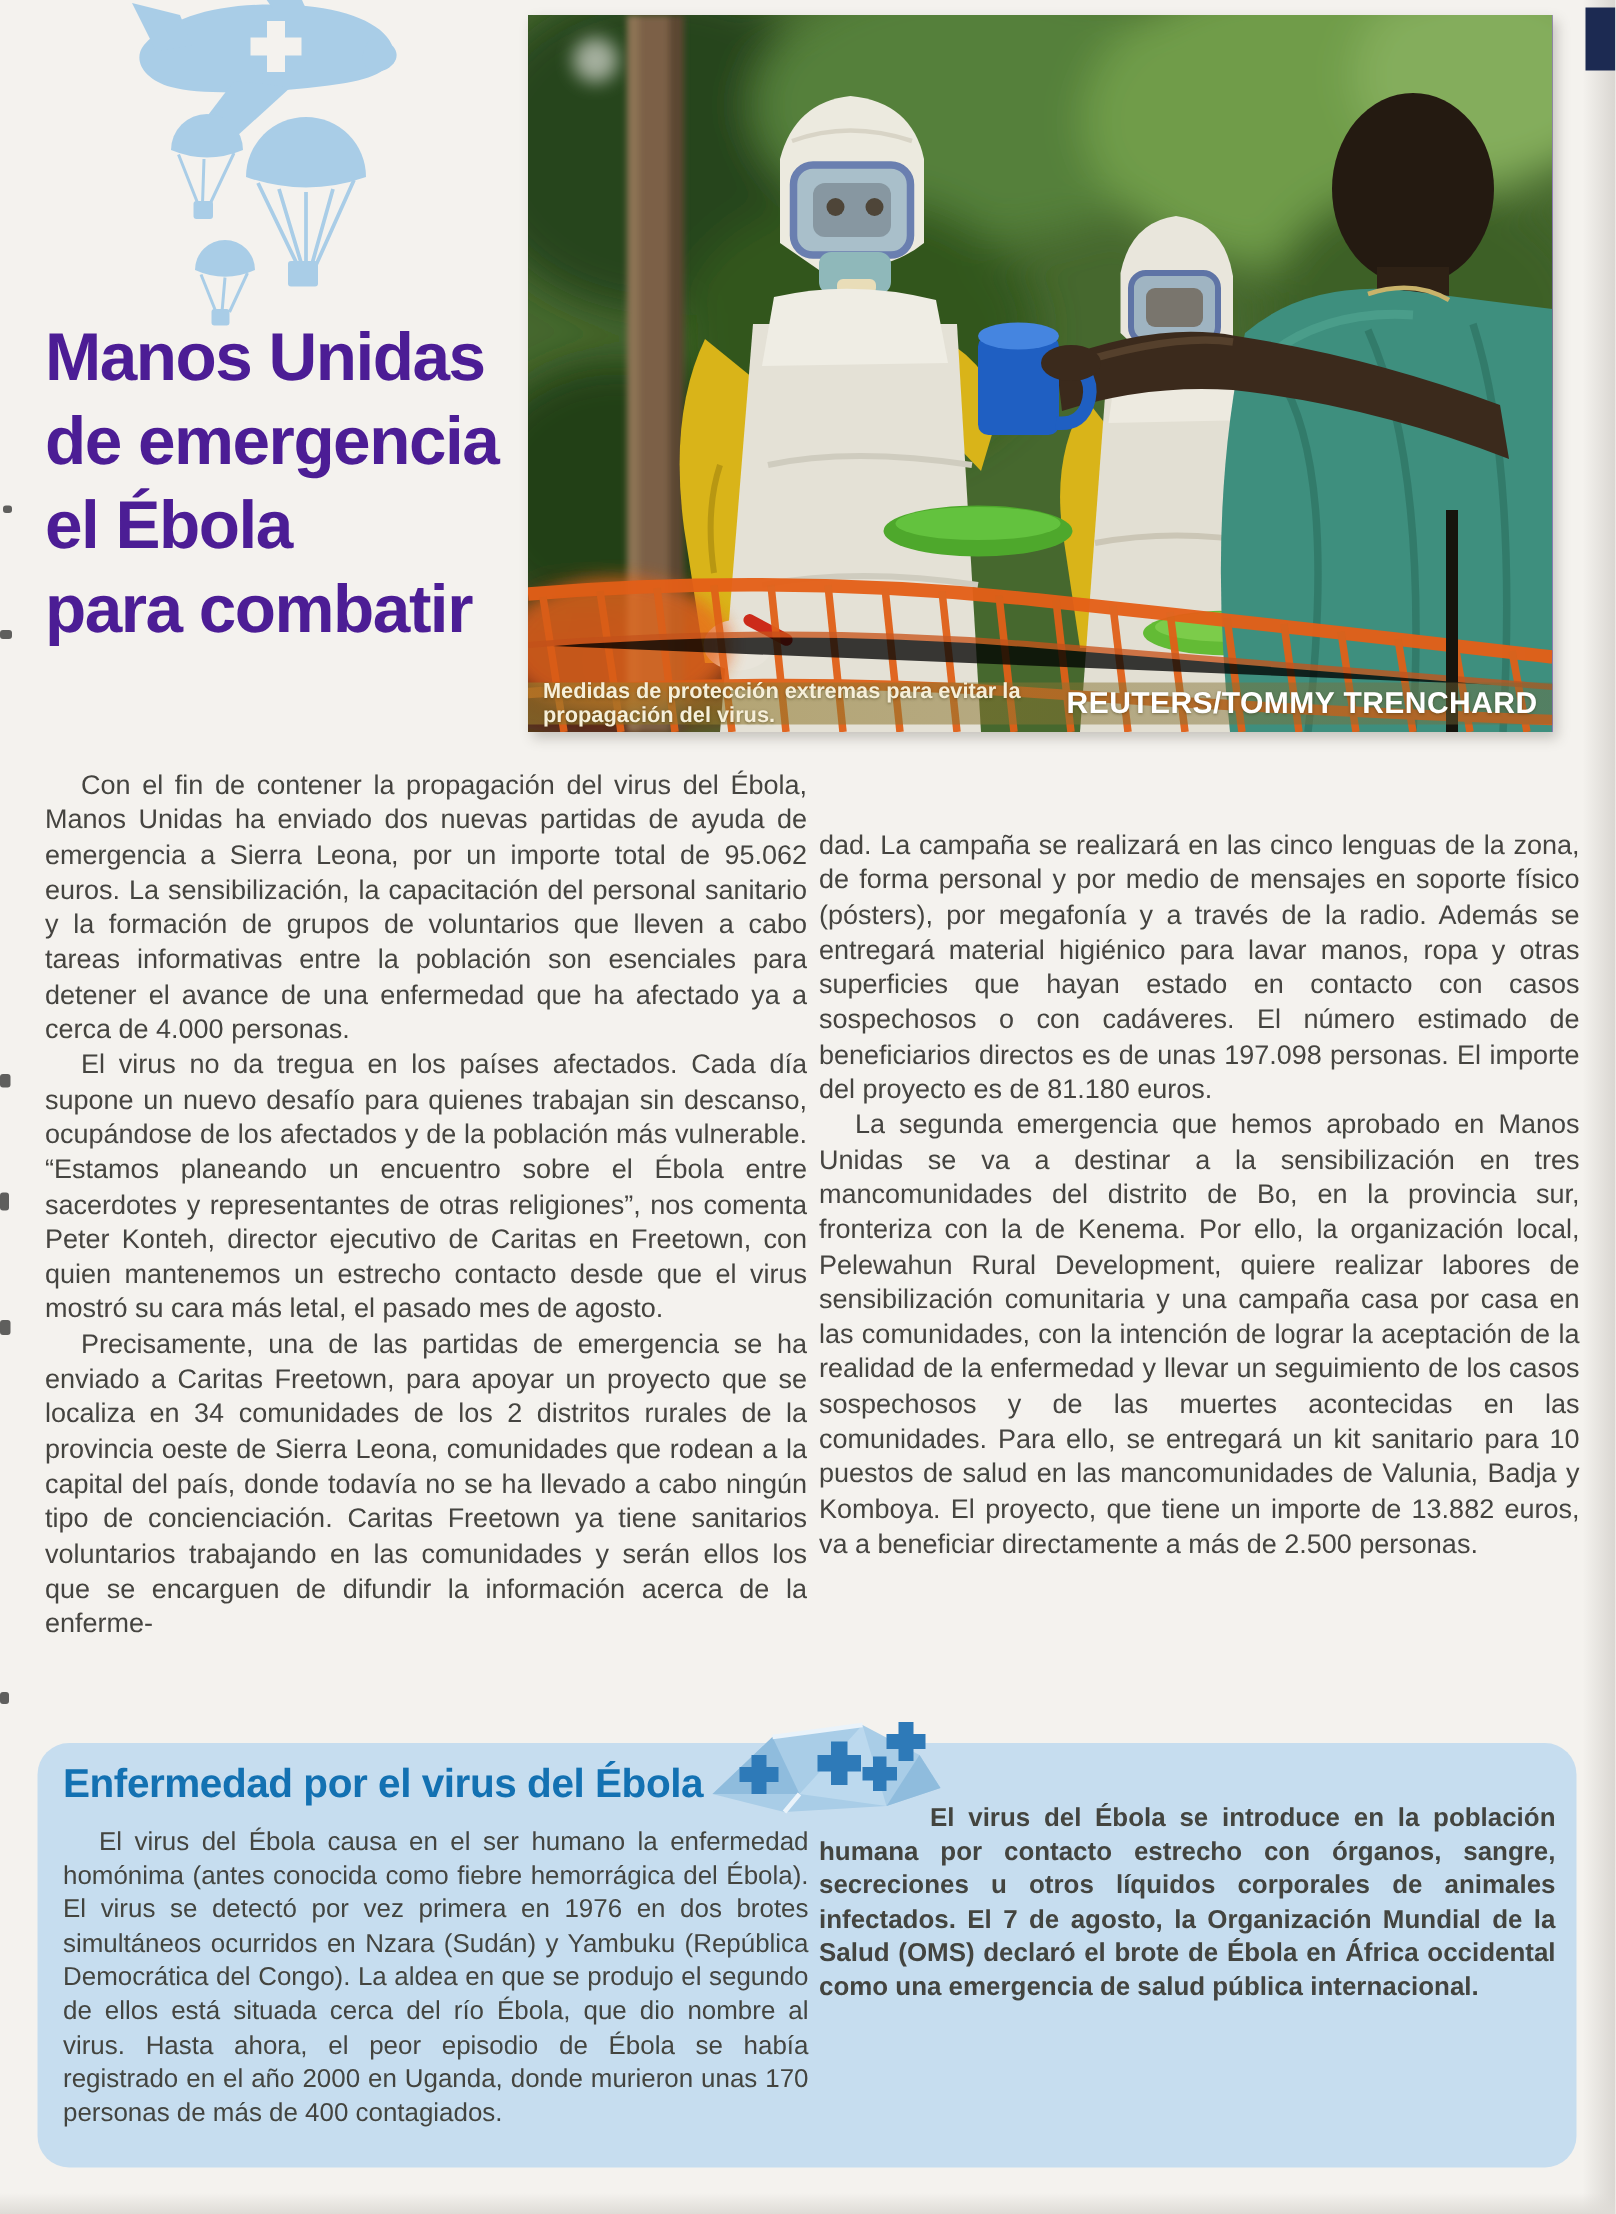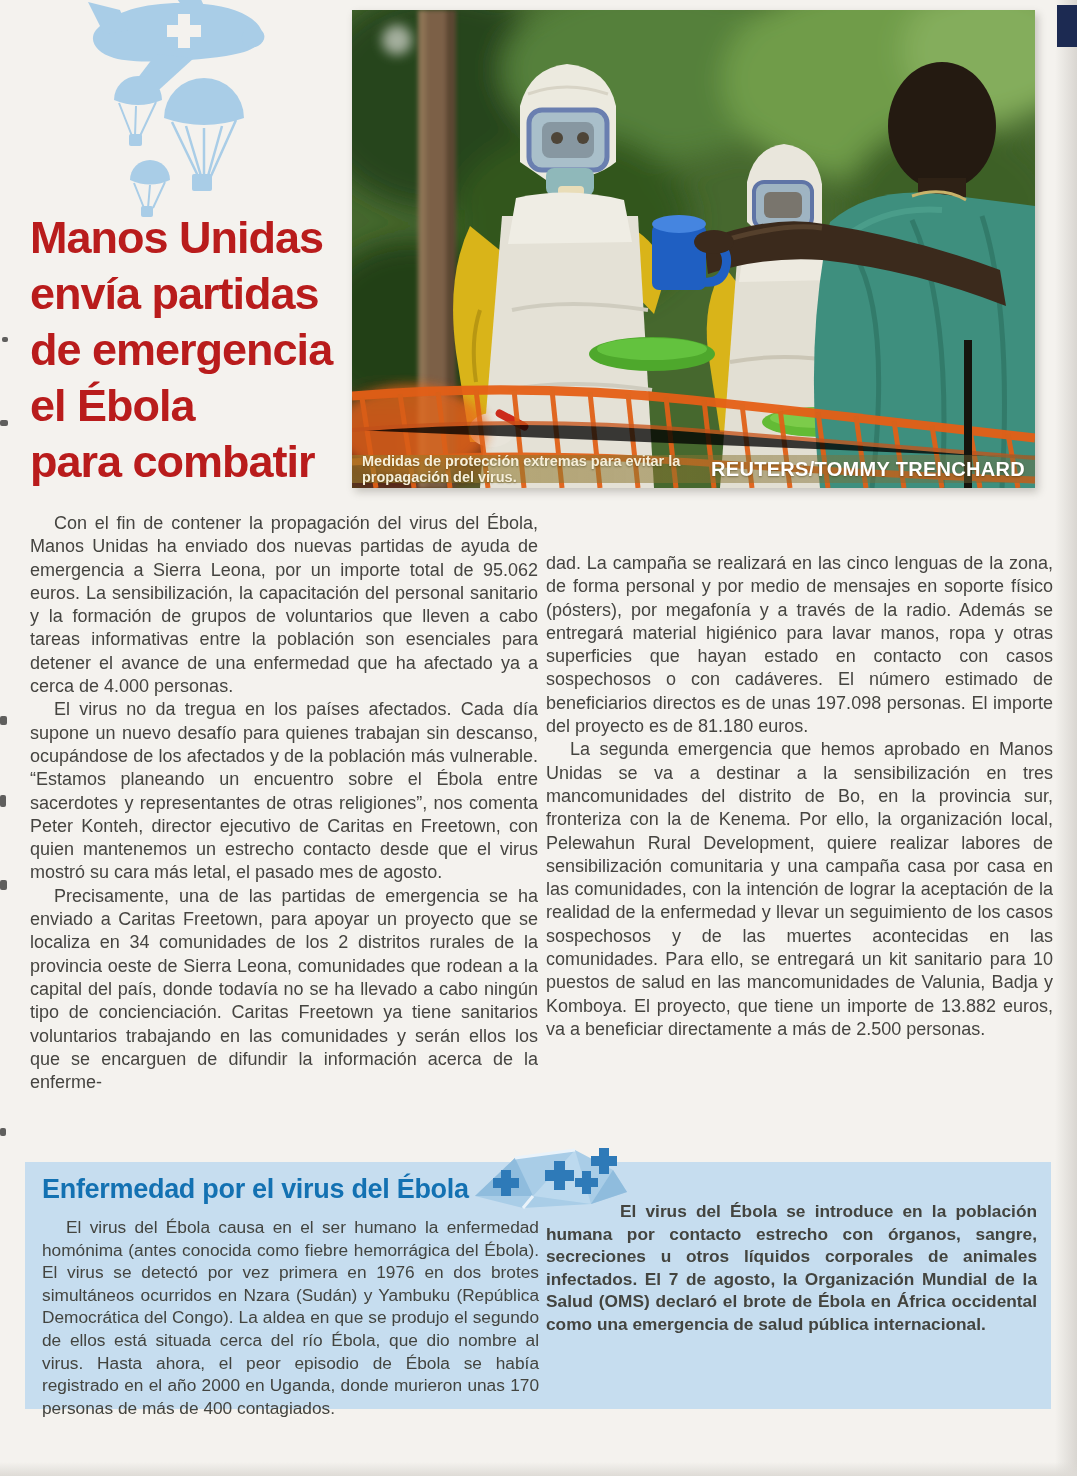--- a/index.html
+++ b/index.html
@@ -31,21 +31,21 @@
     background:#1c2a52;
   }
   .scan-mark{position:absolute;background:#3a3a38;border-radius:2px;opacity:.8;}
 
   
   .airdrop{position:absolute;left:86px;top:0;width:185px;height:218px;}
 
   
   .headline{
     position:absolute;left:30px;top:210px;width:330px;
-    color:#b91c1c;font-weight:bold;
+    color:#4c1d95;font-weight:bold;
     font-size:45px;line-height:56px;letter-spacing:-1px;
   }
 
   
   .photo{
     position:absolute;left:352px;top:10px;width:683px;height:478px;
     box-shadow:3px 4px 8px rgba(60,55,45,.25);
     overflow:hidden;background:#6d28d9;
   }
   .photo svg{display:block;}
@@ -65,22 +65,23 @@
     font-size:18px;line-height:23.3px;color:#454440;
     text-align:justify;
   }
   .col-left{left:30px;width:508px;}
   .col-right{left:546px;width:507px;margin-top:40px;}
   .col p{margin:0;text-indent:24px;}
   .col p.cont{text-indent:0;}
 
   
   .infobox{
-    position:absolute;left:25px;top:1162px;width:1026px;height:247px;
+    position:absolute;left:25px;top:1162px;width:1026px;height:283px;
     background:#c6ddef;
+    border-radius:21px;
   }
   .infobox-heading{
     position:absolute;left:17px;top:12px;
     color:#1371b2;font-size:27px;font-weight:bold;letter-spacing:-0.3px;
   }
   .tent{position:absolute;left:438px;top:-18px;width:172px;height:72px;}
   .ibcol{
     position:absolute;
     font-size:17.3px;line-height:22.6px;color:#43443f;
     text-align:justify;
@@ -135,21 +136,20 @@
 
         <path d="M84,180 A20,20 0 0,0 44,180 Q64,189 84,180 Z" fill="#a9cde7" stroke="none"></path>
         <path d="M48,183 L58,208 M64,185 L62,208 M79,182 L67,208" stroke-width="2"></path>
         <rect x="55" y="206" width="12" height="11" rx="2" fill="#a9cde7" stroke="none"></rect>
       </g>
     </svg>
   </div>
 
   <h1 class="headline" style="margin:0;">
     <div>Manos Unidas</div>
-    <div>envía partidas</div>
     <div>de emergencia</div>
     <div>el Ébola</div>
     <div>para combatir</div>
   </h1>
 
   <figure class="photo" style="margin:0;">
     <svg width="683" height="478" viewBox="0 0 683 478" xmlns="http://www.w3.org/2000/svg">
       <defs>
         <filter id="b14" x="-40%" y="-40%" width="180%" height="180%">
             <feGaussianBlur stdDeviation="14"></feGaussianBlur>

